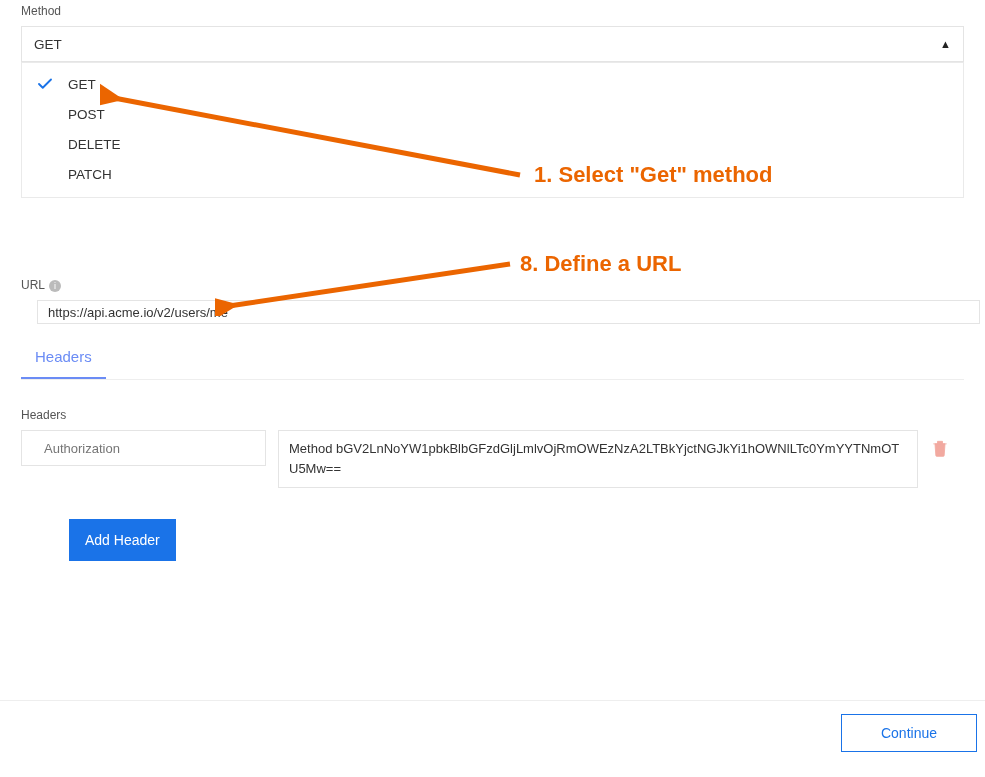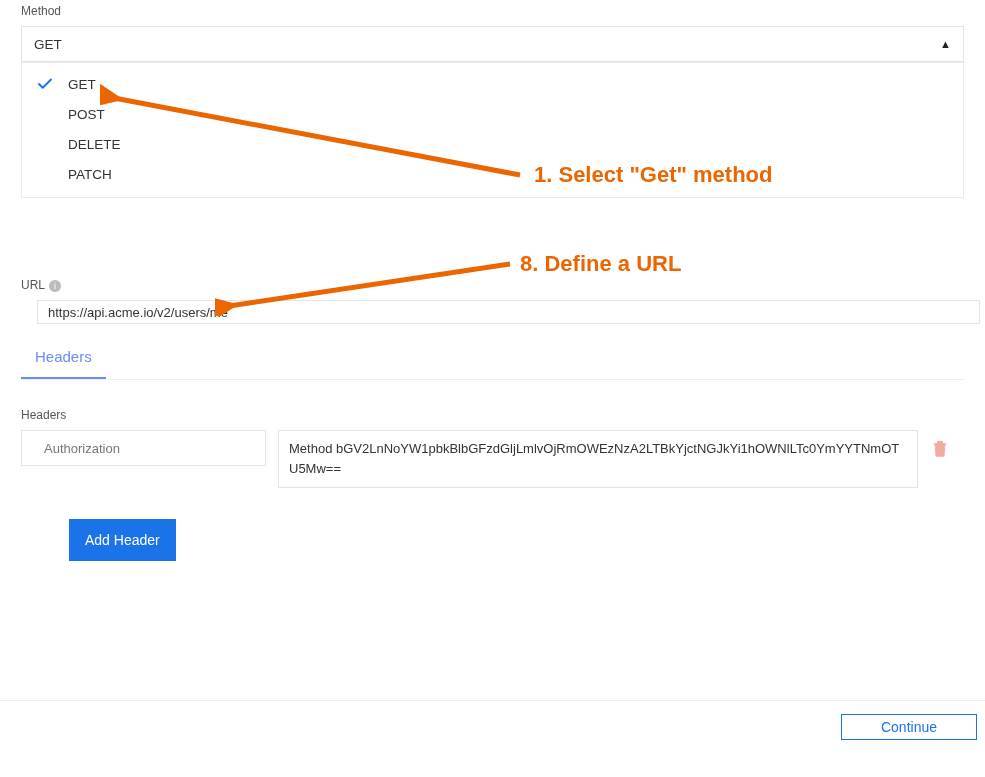--- a/index.html
+++ b/index.html
@@ -72,21 +72,21 @@
     position:absolute; left:21px; top:519px;
     background:#1a73e8; color:#fff; border:none;
     padding:0 16px; height:42px; font-size:14px; cursor:pointer;margin-left:48px;
   }
 
   .footer-divider {
     position:absolute; left:0; top:700px; width:985px; height:1px; background:#eee;
   }
   .continue-btn {
     position:absolute; right:8px; top:714px;
-    width:136px; height:26px; border:1px solid #1a73e8; background:#fff;
+    width:136px; height:38px; border:1px solid #1a73e8; background:#fff;
     color:#1a73e8; font-size:14px; cursor:pointer;
   }
 
   
   .anno { position:absolute; color:#eb6500; font-weight:700; font-size:22px; }
   .arrow-svg { position:absolute; pointer-events:none; }
 </style>
 </head>
 <body>
 

